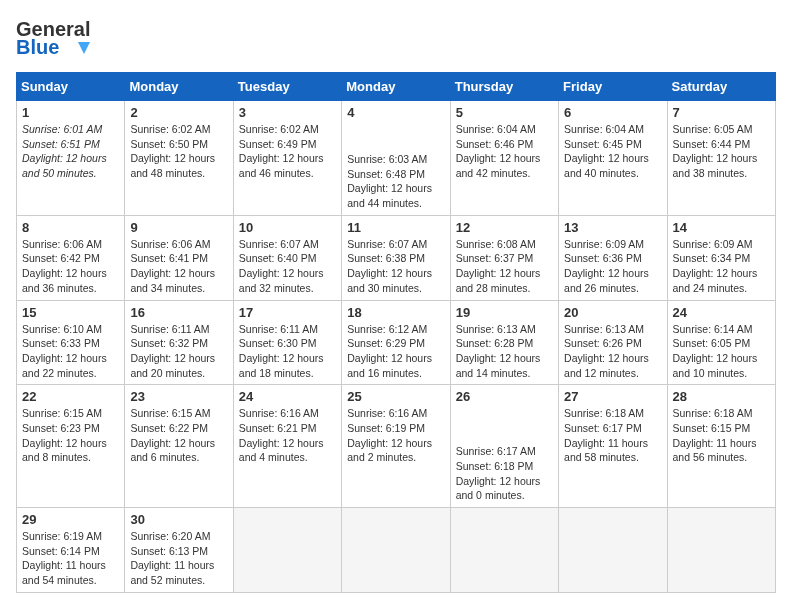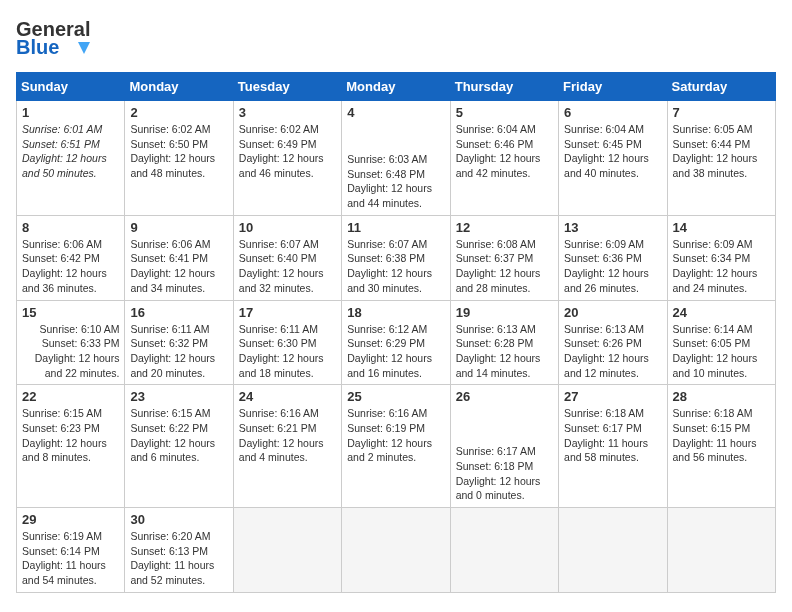--- a/index.html
+++ b/index.html
@@ -206,21 +206,21 @@
           <span class="day-num">14</span>
           <div class="day-info" style="white-space: pre-line;">Sunrise: 6:09 AM
 Sunset: 6:34 PM
 Daylight: 12 hours
 and 24 minutes.</div>
         </td>
       </tr>
       <tr>
         <td>
           <span class="day-num">15</span>
-          <div class="day-info" style="white-space: pre-line; text-align: right;">Sunrise: 6:10 AM
+          <div class="day-info" style="white-space: pre-line;">Sunrise: 6:10 AM
 Sunset: 6:33 PM
 Daylight: 12 hours
 and 22 minutes.</div>
         </td>
         <td>
           <span class="day-num">16</span>
           <div class="day-info" style="white-space: pre-line;">Sunrise: 6:11 AM
 Sunset: 6:32 PM
 Daylight: 12 hours
 and 20 minutes.</div>

